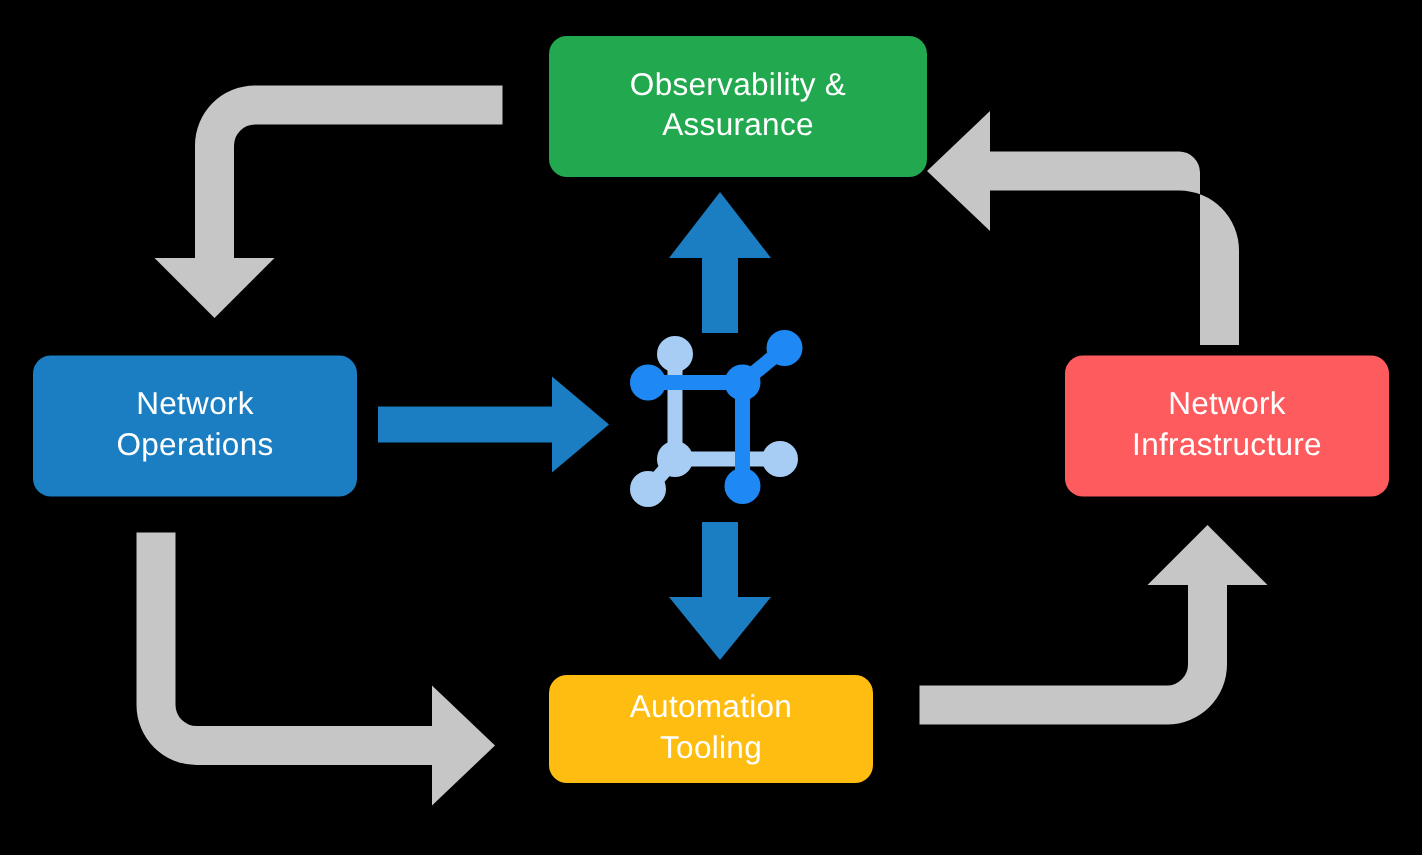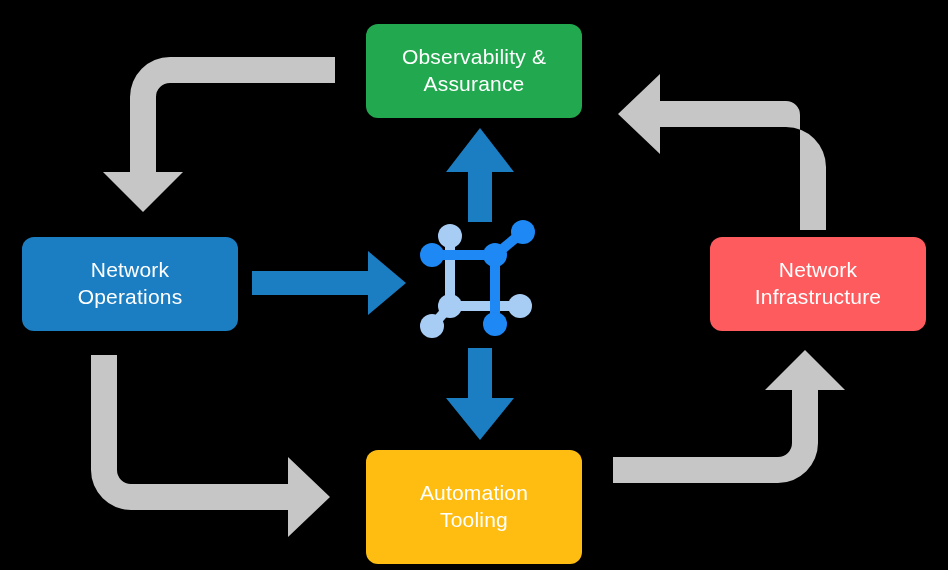--- a/index.html
+++ b/index.html
@@ -38,30 +38,30 @@
     letter-spacing: 0.2px;
     box-sizing: border-box;
     padding: 6px 10px;
     z-index: 5;
   }
   .node-label {
     white-space: pre-line;
     display: block;
   }
   #box-observability {
-    left: 366px; top: 24px; width: 216px; height: 94px;
+    left: 366px; top: 24px; width: 252px; height: 94px;
   }
   #box-network-operations {
     left: 22px; top: 237px; width: 216px; height: 94px;
   }
   #box-network-infrastructure {
     left: 710px; top: 237px; width: 216px; height: 94px;
   }
   #box-automation-tooling {
-    left: 366px; top: 450px; width: 216px; height: 114px;
+    left: 366px; top: 450px; width: 216px; height: 72px;
   }
   .center-icon {
     position: absolute;
     left: 420px;
     top: 220px;
     width: 120px;
     height: 120px;
     z-index: 6;
   }
 </style>

